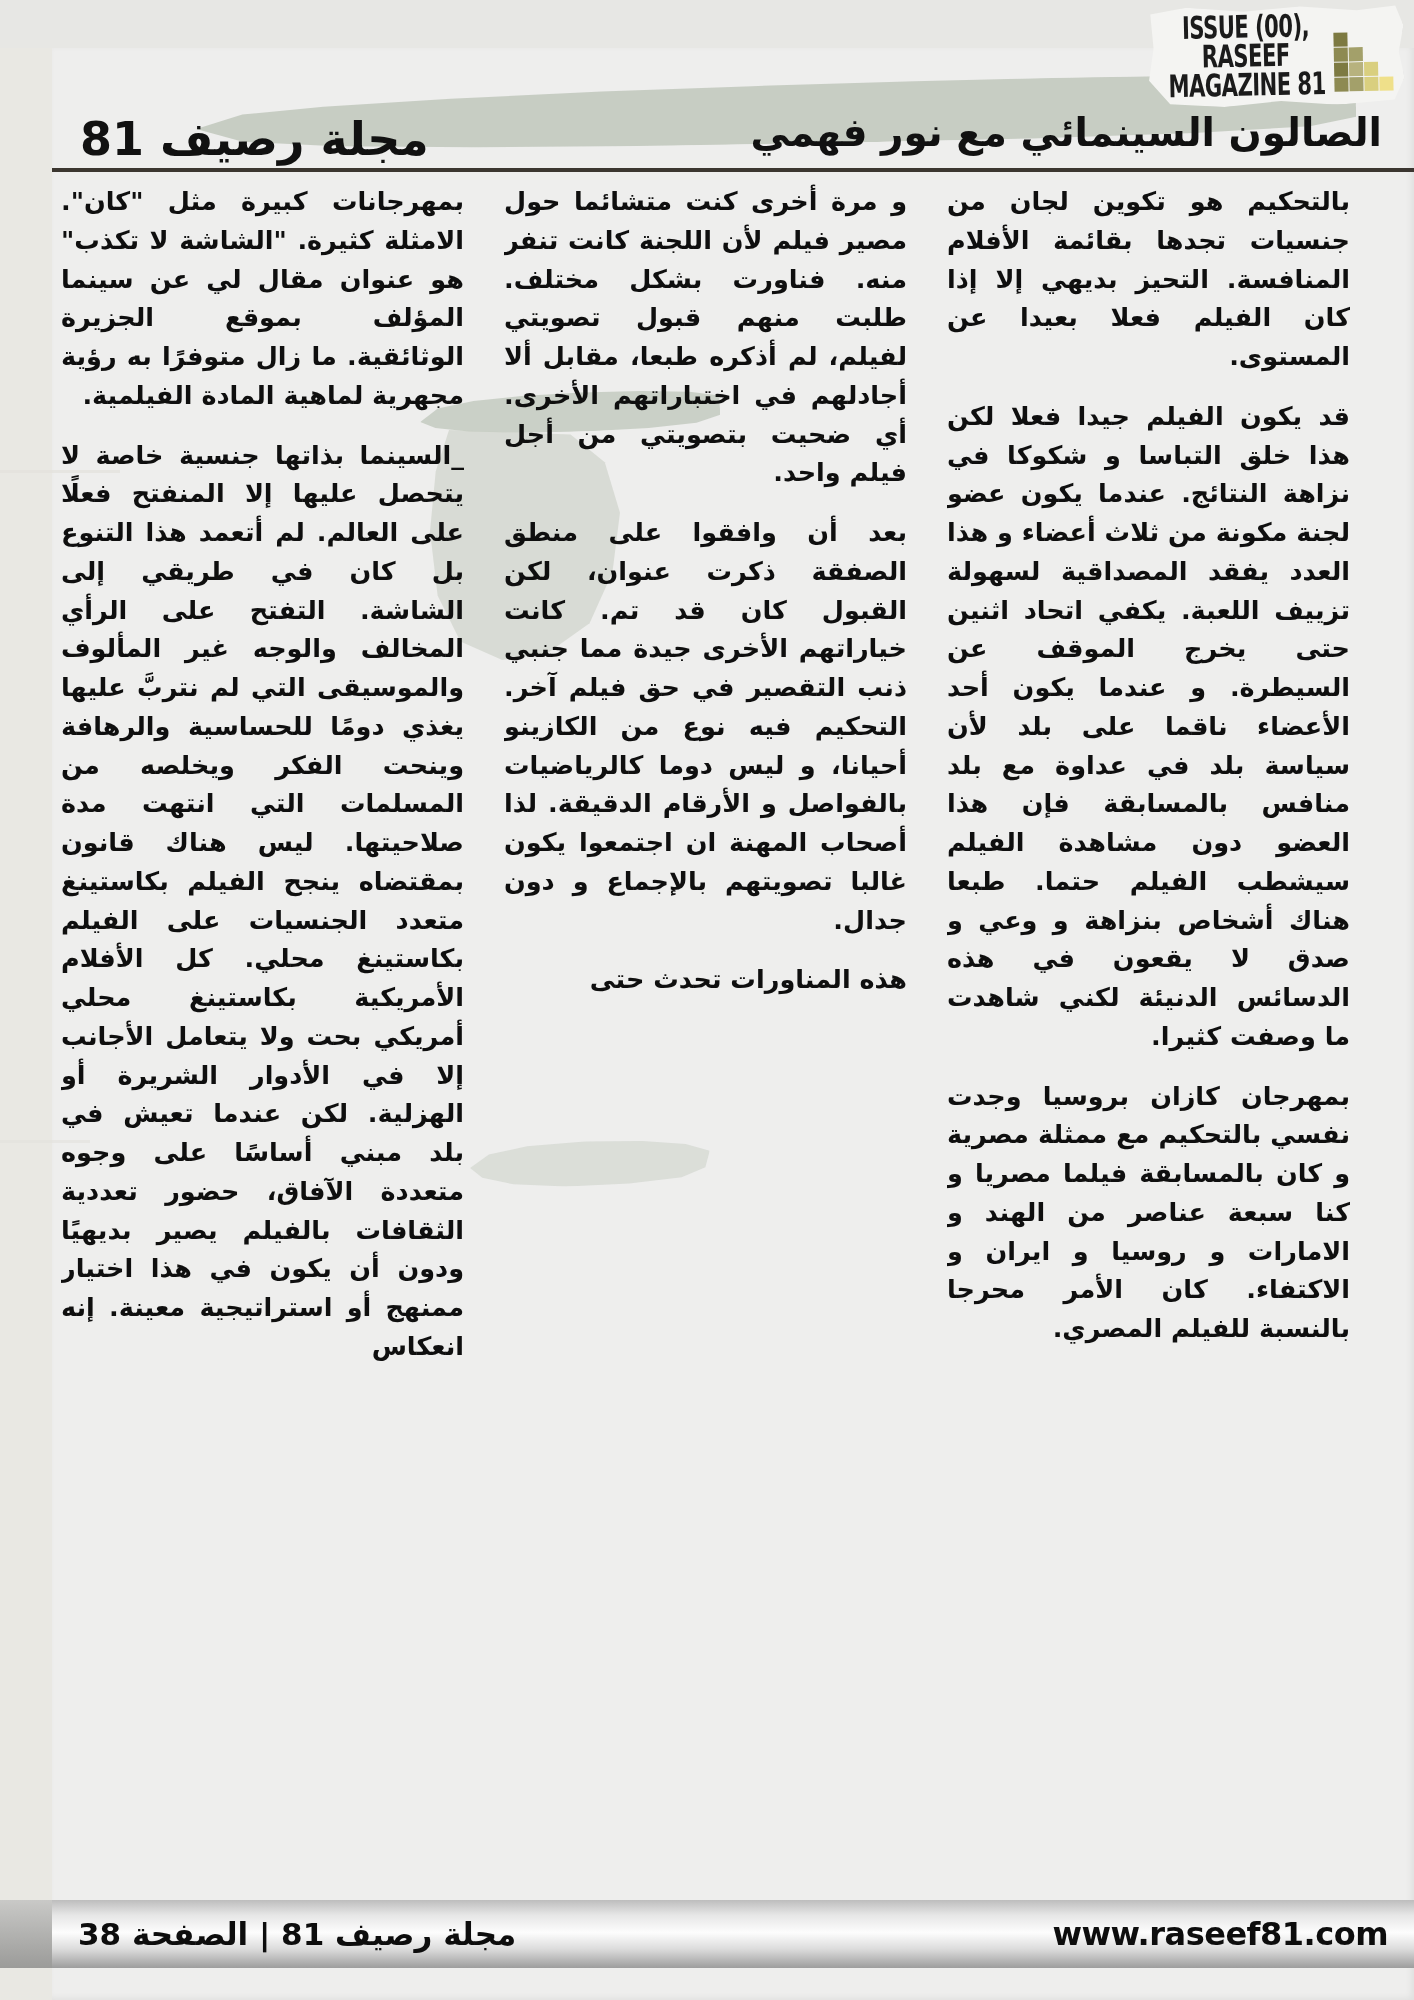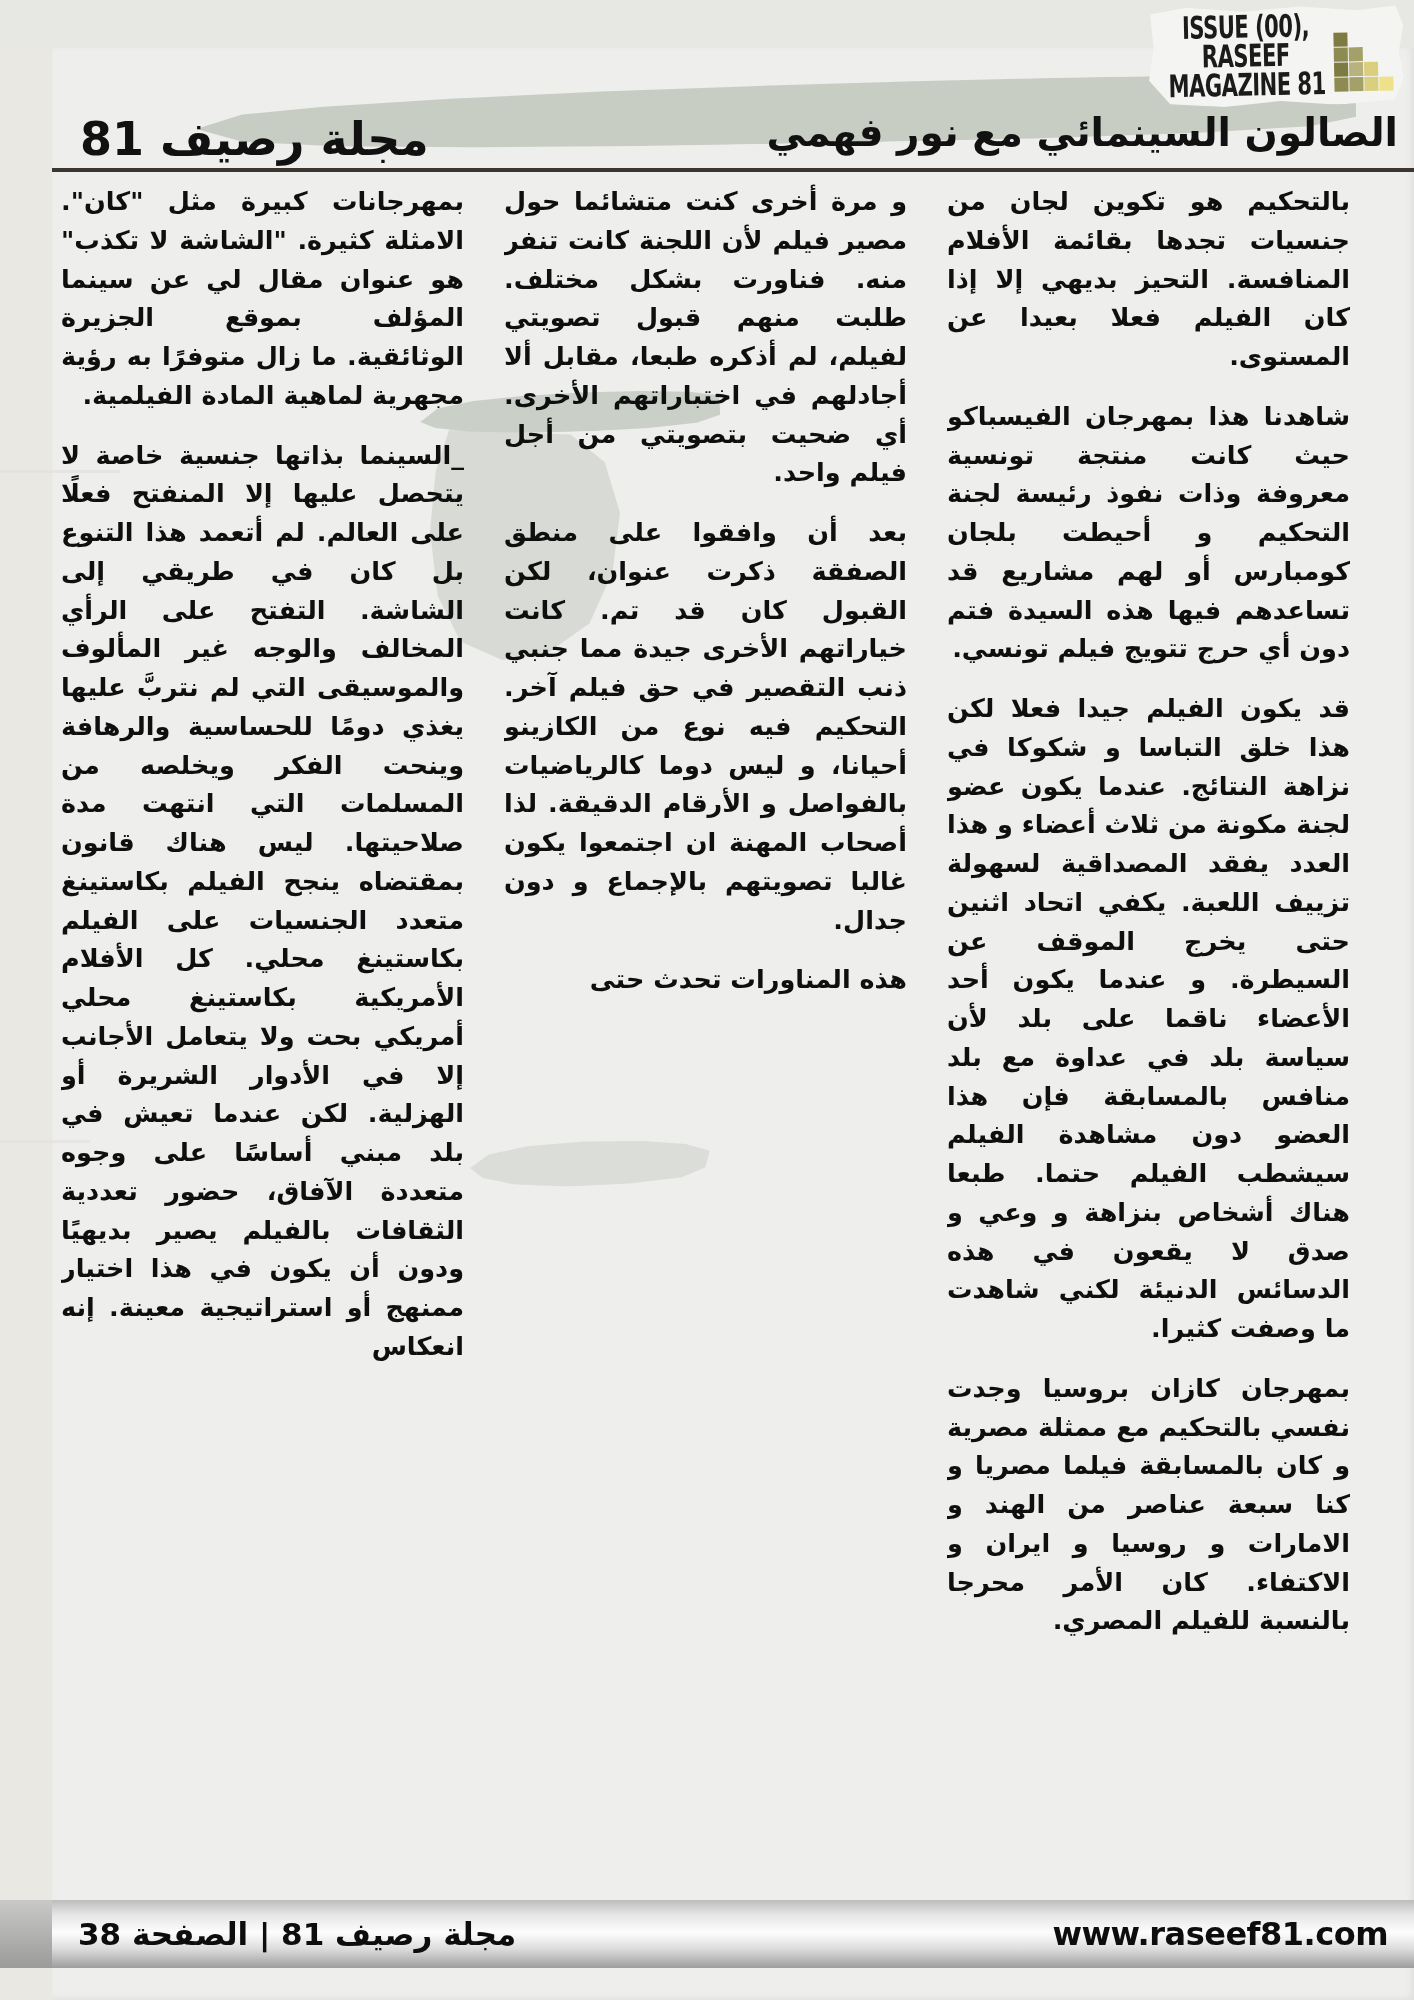--- a/index.html
+++ b/index.html
@@ -75,21 +75,21 @@
   .brush4{
     position:absolute;left:470px;top:1140px;width:240px;height:46px;
     background:#c7cdc3;opacity:.5;transform:rotate(-1.5deg);
     clip-path:polygon(0% 54%,8% 26%,24% 10%,48% 3%,72% 5%,90% 14%,100% 30%,98% 66%,88% 86%,66% 97%,40% 100%,18% 92%,5% 76%);
   }
 
   .header{
     position:absolute;left:52px;top:110px;width:1362px;height:58px;
   }
   .hdr-title{
-    position:absolute;right:16px;top:0;
+    position:absolute;right:32px;top:0;
     font-size:39px;font-weight:bold;color:#111;
     white-space:nowrap;letter-spacing:-.5px;
   }
   .hdr-brand{
     position:absolute;left:28px;top:2px;
     font-size:46px;font-weight:bold;color:#111;
     white-space:nowrap;direction:rtl;
   }
   .hdr-rule{
     position:absolute;left:52px;top:168px;width:1362px;height:4px;background:#3b3630;
@@ -159,21 +159,20 @@
   <div class="header">
     <div class="hdr-title">الصالون السينمائي مع نور فهمي</div>
     <div class="hdr-brand">مجلة رصيف 81</div>
   </div>
   <div class="hdr-rule"></div>
 
   <div class="cols">
 
     <div class="col">
       <p>بالتحكيم هو تكوين لجان من جنسيات تجدها بقائمة الأفلام المنافسة. التحيز بديهي إلا إذا كان الفيلم فعلا بعيدا عن المستوى.</p>
-      <p>شاهدنا هذا بمهرجان الفيسباكو حيث كانت منتجة تونسية معروفة وذات نفوذ رئيسة لجنة التحكيم و أحيطت بلجان كومبارس أو لهم مشاريع قد تساعدهم فيها هذه السيدة فتم دون أي حرج تتويج فيلم تونسي.</p>
       <p>قد يكون الفيلم جيدا فعلا لكن هذا خلق التباسا و شكوكا في نزاهة النتائج. عندما يكون عضو لجنة مكونة من ثلاث أعضاء و هذا العدد يفقد المصداقية لسهولة تزييف اللعبة. يكفي اتحاد اثنين حتى يخرج الموقف عن السيطرة. و عندما يكون أحد الأعضاء ناقما على بلد لأن سياسة بلد في عداوة مع بلد منافس بالمسابقة فإن هذا العضو دون مشاهدة الفيلم سيشطب الفيلم حتما. طبعا هناك أشخاص بنزاهة و وعي و صدق لا يقعون في هذه الدسائس الدنيئة لكني شاهدت ما وصفت كثيرا.</p>
       <p>بمهرجان كازان بروسيا وجدت نفسي بالتحكيم مع ممثلة مصرية و كان بالمسابقة فيلما مصريا و كنا سبعة عناصر من الهند و الامارات و روسيا و ايران و الاكتفاء. كان الأمر محرجا بالنسبة للفيلم المصري.</p>
     </div>
 
     <div class="col">
       <p>و مرة أخرى كنت متشائما حول مصير فيلم لأن اللجنة كانت تنفر منه. فناورت بشكل مختلف. طلبت منهم قبول تصويتي لفيلم، لم أذكره طبعا، مقابل ألا أجادلهم في اختباراتهم الأخرى. أي ضحيت بتصويتي من أجل فيلم واحد.</p>
       <p>بعد أن وافقوا على منطق الصفقة ذكرت عنوان، لكن القبول كان قد تم. كانت خياراتهم الأخرى جيدة مما جنبي ذنب التقصير في حق فيلم آخر. التحكيم فيه نوع من الكازينو أحيانا، و ليس دوما كالرياضيات بالفواصل و الأرقام الدقيقة. لذا أصحاب المهنة ان اجتمعوا يكون غالبا تصويتهم بالإجماع و دون جدال.</p>
       <p>هذه المناورات تحدث حتى</p>
     </div>
 

